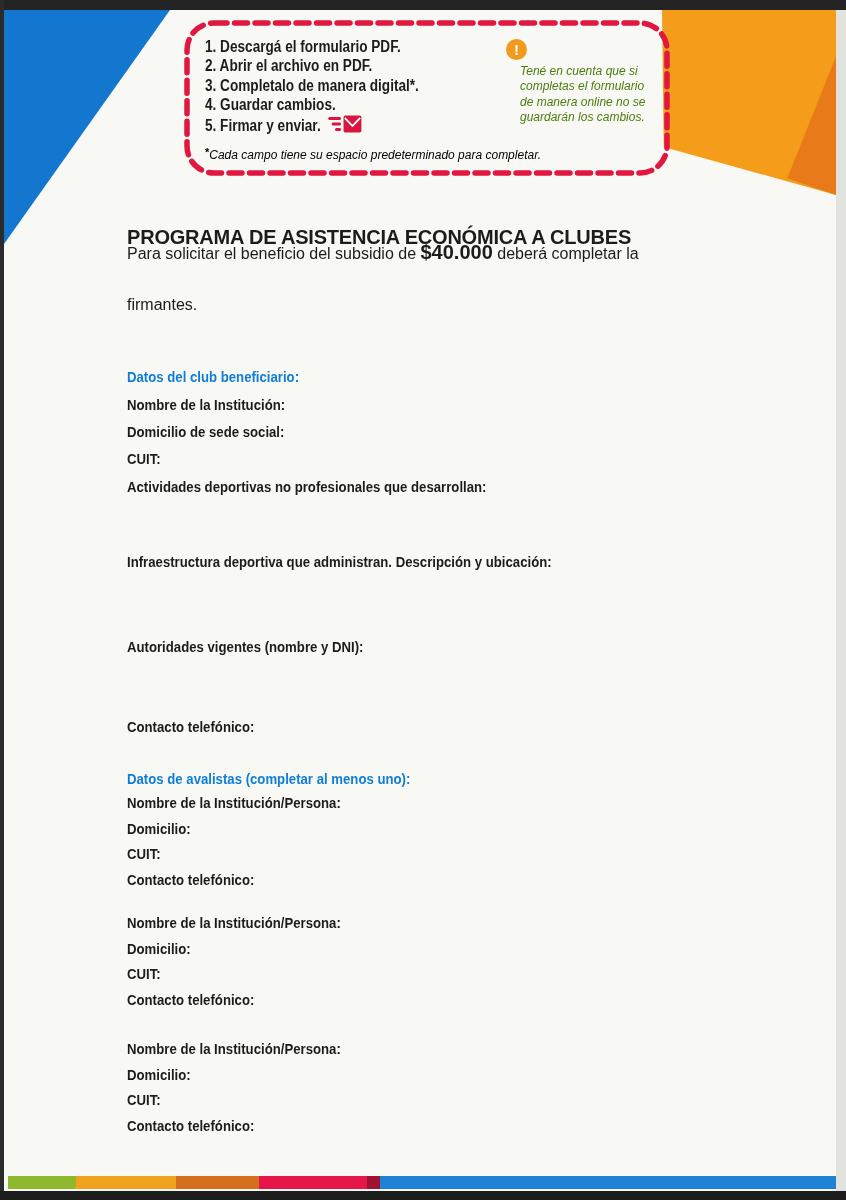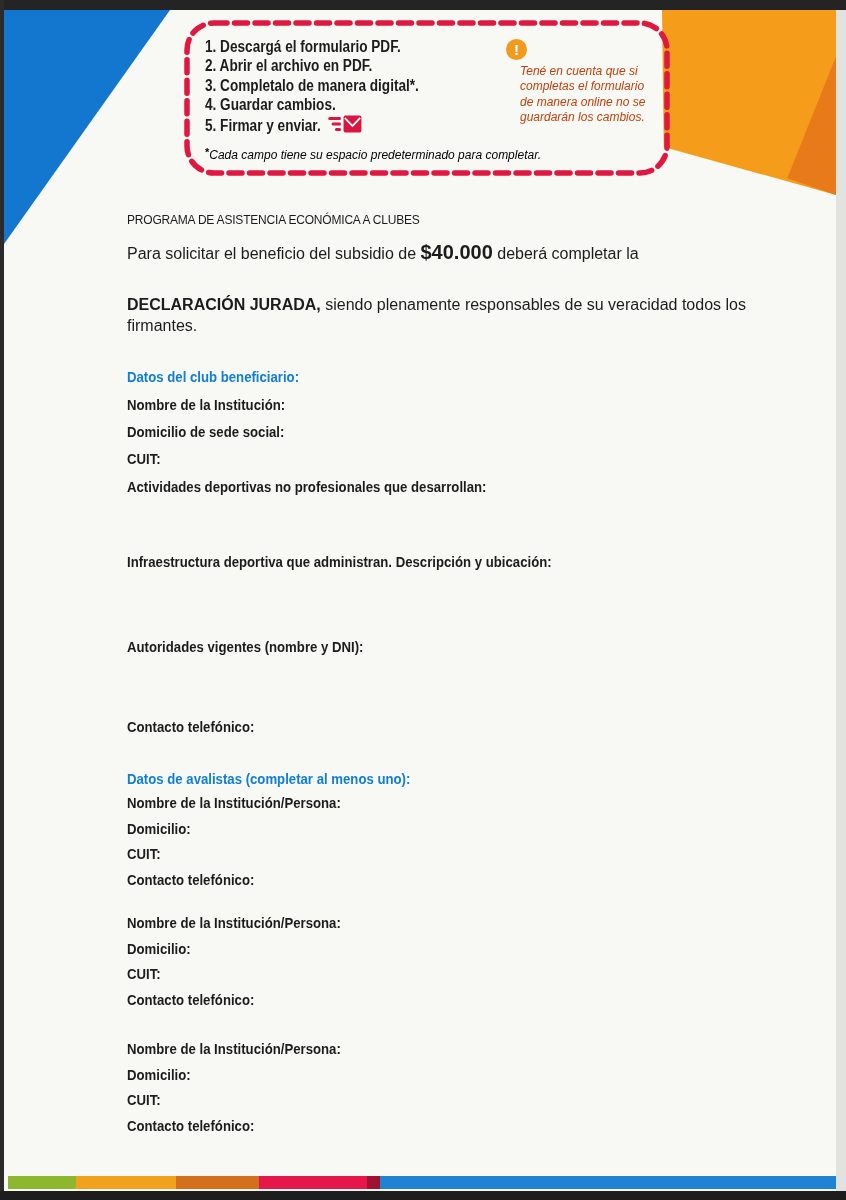--- a/index.html
+++ b/index.html
@@ -26,27 +26,27 @@
   
   .dash-svg{position:absolute;left:183px;top:19px;}
   .steps{position:absolute;left:205px;top:37px;width:300px;
     font-weight:bold;font-size:16px;line-height:19.3px;
     transform:scaleX(.85);transform-origin:0 0;white-space:nowrap;}
   .step{display:block;}
   .send-ico{vertical-align:-3px;margin-left:5px;}
   .warn-ico{position:absolute;left:506px;top:39px;width:21px;height:21px;border-radius:50%;
     background:#f29a1d;color:#fff;font-weight:bold;font-size:15px;line-height:21px;text-align:center;}
   .warn-text{position:absolute;left:520px;top:64px;width:140px;
-    font-style:italic;font-size:12px;line-height:15.4px;color:#c2410c;}
+    font-style:italic;font-size:12px;line-height:15.4px;color:#4d7c0f;}
   .footnote{position:absolute;left:205px;top:146px;font-style:italic;font-size:12px;color:#000000;white-space:nowrap;}
   .footnote .mark{font-style:normal;font-weight:bold;vertical-align:3px;font-size:11px;}
 
   
   .abs{position:absolute;left:127px;}
-  .title{top:213px;font-weight:normal;font-size:12px;letter-spacing:-.2px;white-space:nowrap;}
+  .title{top:226px;font-weight:bold;font-size:20px;letter-spacing:-.2px;white-space:nowrap;}
   .para{width:672px;font-size:16px;}
   .p-intro{top:242px;line-height:20px;}
   .p-intro .amount{font-weight:bold;font-size:20px;}
   .p-decl{top:295px;line-height:20.6px;}
   .bold{font-weight:bold;}
   .lbl{font-weight:bold;font-size:15.5px;white-space:nowrap;
     transform:scaleX(.85);transform-origin:0 0;}
   .heading-blue{color:#0f7ed6;}
   .fline{height:25.7px;}
 
@@ -95,21 +95,20 @@
 
 <div class="footnote"><span class="mark">*</span><span>Cada campo tiene su espacio predeterminado para completar.</span></div>
 
 <div class="abs title">PROGRAMA DE ASISTENCIA ECONÓMICA A CLUBES</div>
 
 <div class="abs para p-intro">
   <div><span>Para solicitar el beneficio del subsidio de </span><span class="amount">$40.000</span><span> deberá completar la</span></div>
 </div>
 
 <div class="abs para p-decl">
-  <div><span class="bold">DECLARACIÓN JURADA,</span><span> siendo plenamente responsables de su veracidad todos los</span></div>
   <div>firmantes.</div>
 </div>
 
 <div class="abs lbl heading-blue" style="top:368px">Datos del club beneficiario:</div>
 <div class="abs lbl" style="top:396px">Nombre de la Institución:</div>
 <div class="abs lbl" style="top:423px">Domicilio de sede social:</div>
 <div class="abs lbl" style="top:450px">CUIT:</div>
 <div class="abs lbl" style="top:478px">Actividades deportivas no profesionales que desarrollan:</div>
 <div class="abs lbl" style="top:553px">Infraestructura deportiva que administran. Descripción y ubicación:</div>
 <div class="abs lbl" style="top:638px">Autoridades vigentes (nombre y DNI):</div>

